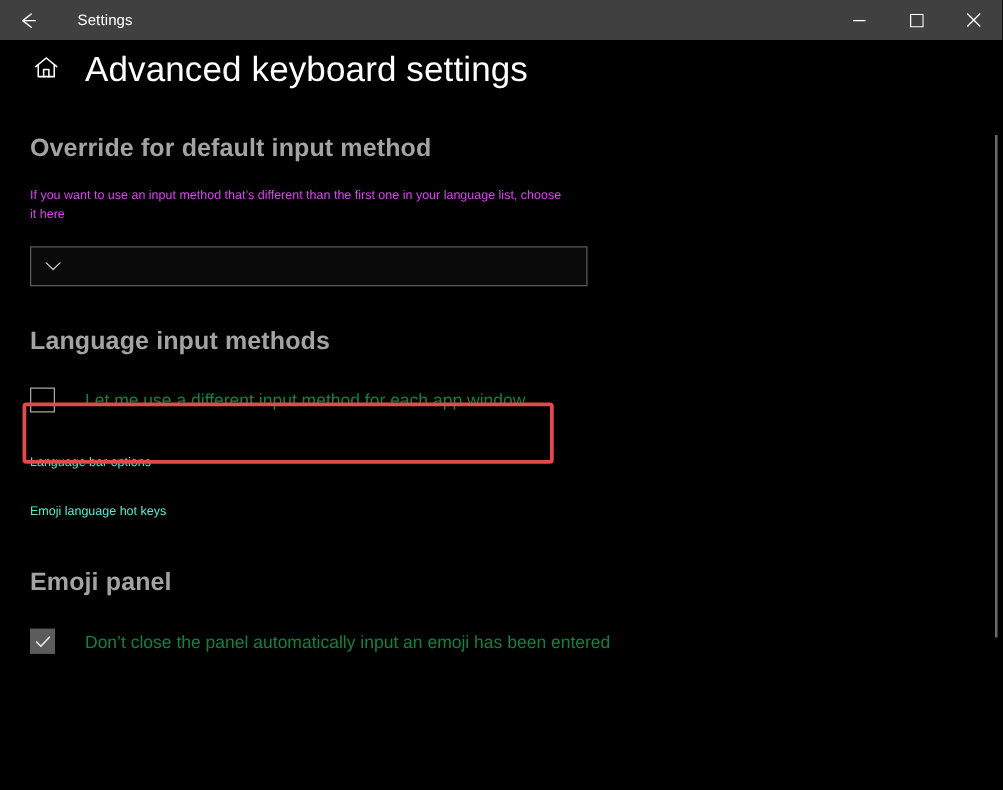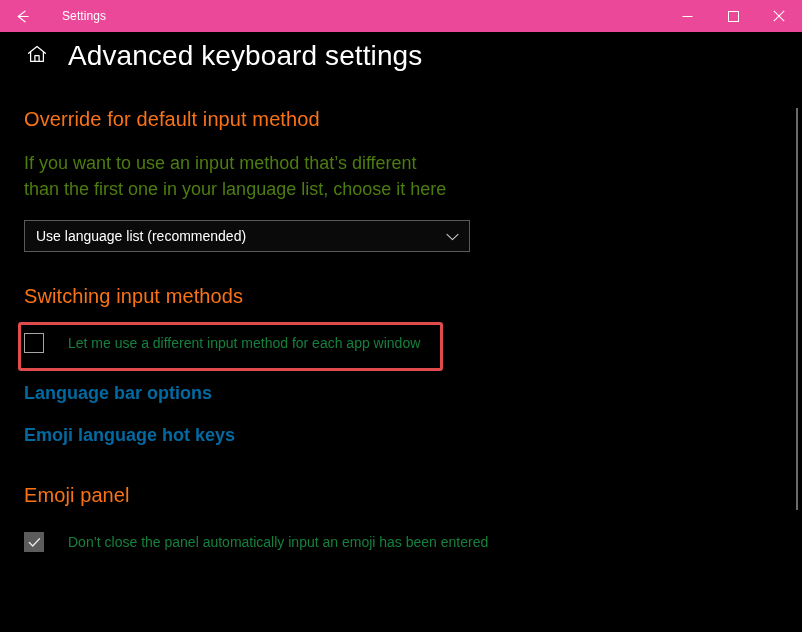--- a/index.html
+++ b/index.html
@@ -14,21 +14,21 @@
     font-family: "Liberation Sans", sans-serif;
     color: #ffffff;
     position: relative;
   }
 
   
   .titlebar {
     height: 32px;
     display: flex;
     align-items: center;
-    background: #ec4899;
+    background: #404040;
     position: relative;
   }
   .back-btn {
     width: 44px;
     height: 32px;
     display: flex;
     align-items: center;
     justify-content: center;
   }
   .back-btn svg { display: block; }
@@ -78,28 +78,28 @@
     letter-spacing: 0.1px;
   }
 
   
   .content {
     padding-left: 24px;
     padding-top: 0;
   }
   .section-heading {
     font-size: 20px;
+    font-weight: 700;
+    color: #a3a3a3;
+    letter-spacing: 0.1px;
+  }
+  .body-text {
+    font-size: 10px;
     font-weight: 400;
-    color: #f97316;
-    letter-spacing: 0.1px;
-  }
-  .body-text {
-    font-size: 18px;
-    font-weight: 400;
-    color: #4d7c0f;
+    color: #d946ef;
     line-height: 1.45;
     max-width: 430px;
   }
 
   
   .dropdown {
     margin-top: 18px;
     width: 446px;
     height: 32px;
     box-sizing: border-box;
@@ -154,23 +154,22 @@
     width: 425px;
     height: 49px;
     box-sizing: border-box;
     border: 3px solid #e04b4b;
     border-radius: 3px;
     pointer-events: none;
   }
 
   
   .disabled-link {
-    font-size: 18px;
-    color: #0369a1;
-    font-weight: bold;
+    font-size: 10px;
+    color: #5eead4;
   }
 
   
   .scrollbar-track {
     position: absolute;
     right: 4px;
     top: 36px;
     width: 6px;
     height: 596px;
   }
@@ -235,31 +234,30 @@
   <div class="page-title">Advanced keyboard settings</div>
 </div>
 
 <div class="content">
 
   <div style="margin-top:38px;">
     <div class="section-heading">Override for default input method</div>
     <div class="body-text" style="margin-top:19px;">If you want to use an input method that’s different than the first one in your language list, choose it here</div>
 
     <div class="dropdown">
-      <span class="dropdown-value">Use language list (recommended)</span>
       <span class="chevron">
         <svg width="13" height="8" viewBox="0 0 13 8" fill="none">
           <path d="M1 1.3 L6.5 6.6 L12 1.3" stroke="#c9c9c9" stroke-width="1.1" stroke-linecap="round" stroke-linejoin="round"></path>
         </svg>
       </span>
     </div>
   </div>
 
   <div style="margin-top:33px;">
-    <div class="section-heading">Switching input methods</div>
+    <div class="section-heading">Language input methods</div>
 
     <div class="check-row" style="margin-top:25px;">
       <span class="checkbox">
         
       </span>
       <span class="check-label">Let me use a different input method for each app window</span>
     </div>
 
 
     <div style="margin-top:30px;">

